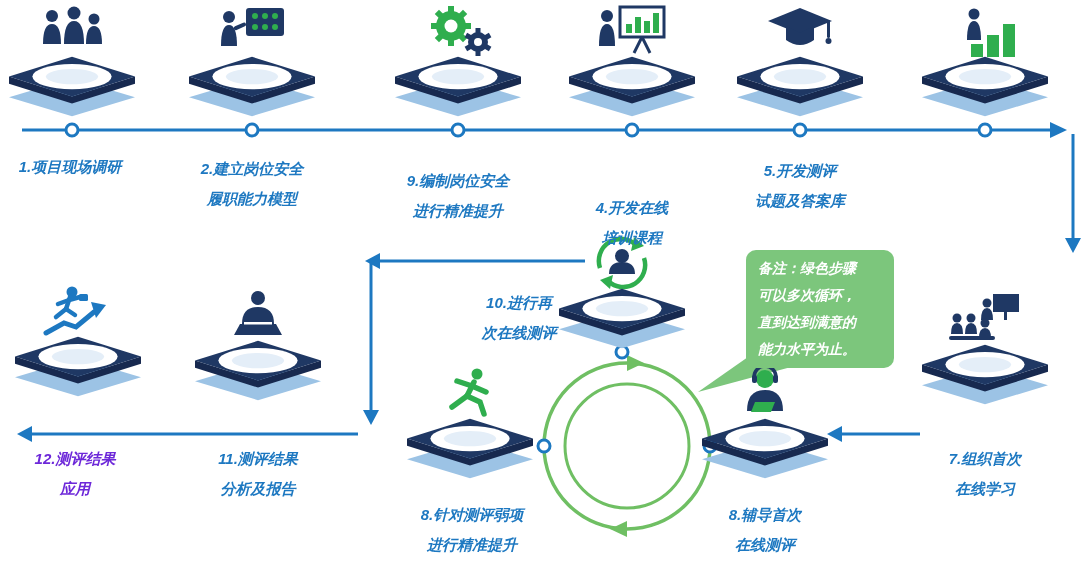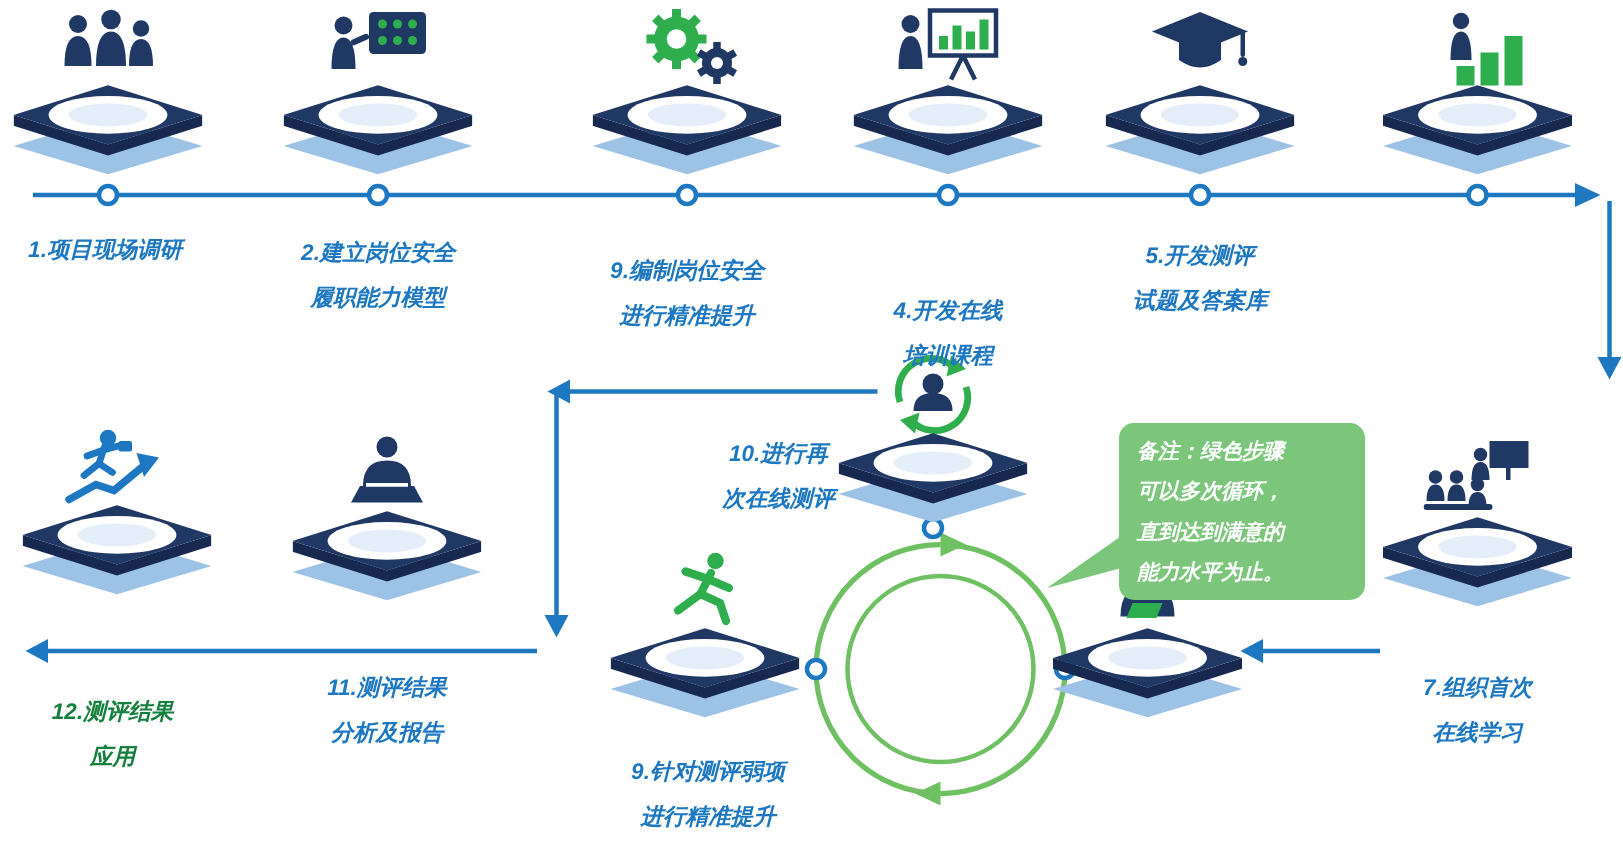--- a/index.html
+++ b/index.html
@@ -5,24 +5,24 @@
   html,body{margin:0;padding:0;background:#fff;}
   body{font-family:"Liberation Sans","DejaVu Sans",sans-serif;}
   .canvas{position:relative;width:1082px;height:561px;background:#fff;overflow:hidden;font-style:italic;}
   .wires{position:absolute;left:0;top:0;}
   .step{position:absolute;width:130px;display:flex;flex-direction:column;align-items:center;}
   .icon{height:54px;display:flex;align-items:flex-end;justify-content:center;}
   .icon svg{width:72px;height:54px;display:block;}
   .platform-svg{width:126px;height:63px;display:block;margin-top:-3px;}
   .label{position:absolute;transform:translateX(-50%);text-align:center;font-weight:bold;
          font-size:15px;line-height:30px;color:#1d78c1;white-space:nowrap;}
-  .label.green{color:#15803d;margin-top:16px;}
-  .callout{position:absolute;left:746px;top:250px;width:164px;height:118px;background:#7cc67c;
+  .label.green{color:#6d28d9;}
+  .callout{position:absolute;left:746px;top:250px;width:148px;height:118px;background:#7cc67c;
            border-radius:10px;color:#fff;font-weight:bold;font-size:14px;line-height:27px;
-           padding:5px 12px;box-sizing:border-box;z-index:5;margin-top:32px;}
+           padding:5px 12px;box-sizing:border-box;z-index:5;}
   .hidden-defs{position:absolute;width:0;height:0;overflow:hidden;}
 </style>
 </head>
 <body>
 
 <svg class="hidden-defs" aria-hidden="true">
   <symbol id="platform" viewBox="0 0 140 70">
     <polygon points="70,26 140,47 70,68 0,47" fill="#9cc3e5"></polygon>
     <polygon points="0,24 70,46 140,24 140,32 70,54 0,32" fill="#17294f"></polygon>
     <polygon points="70,2 140,24 70,46 0,24" fill="#1f3864"></polygon>
@@ -348,22 +348,26 @@
   <div class="label" style="left:800px;top:156px;">
     <div>5.开发测评</div>
     <div>试题及答案库</div>
   </div>
   <div class="label" style="left:985px;top:152px;">
   </div>
   <div class="label" style="left:985px;top:444px;">
     <div>7.组织首次</div>
     <div>在线学习</div>
   </div>
+  <div class="label" style="left:765px;top:500px;">
+    <div>8.辅导首次</div>
+    <div>在线测评</div>
+  </div>
   <div class="label" style="left:472px;top:500px;">
-    <div>9.针对测评弱项</div>
+    <div>8.针对测评弱项</div>
     <div>进行精准提升</div>
   </div>
   <div class="label" style="left:519px;top:288px;">
     <div>10.进行再</div>
     <div>次在线测评</div>
   </div>
   <div class="label" style="left:258px;top:444px;text-align:center;">
     <div>11.测评结果</div>
     <div>分析及报告</div>
   </div>

